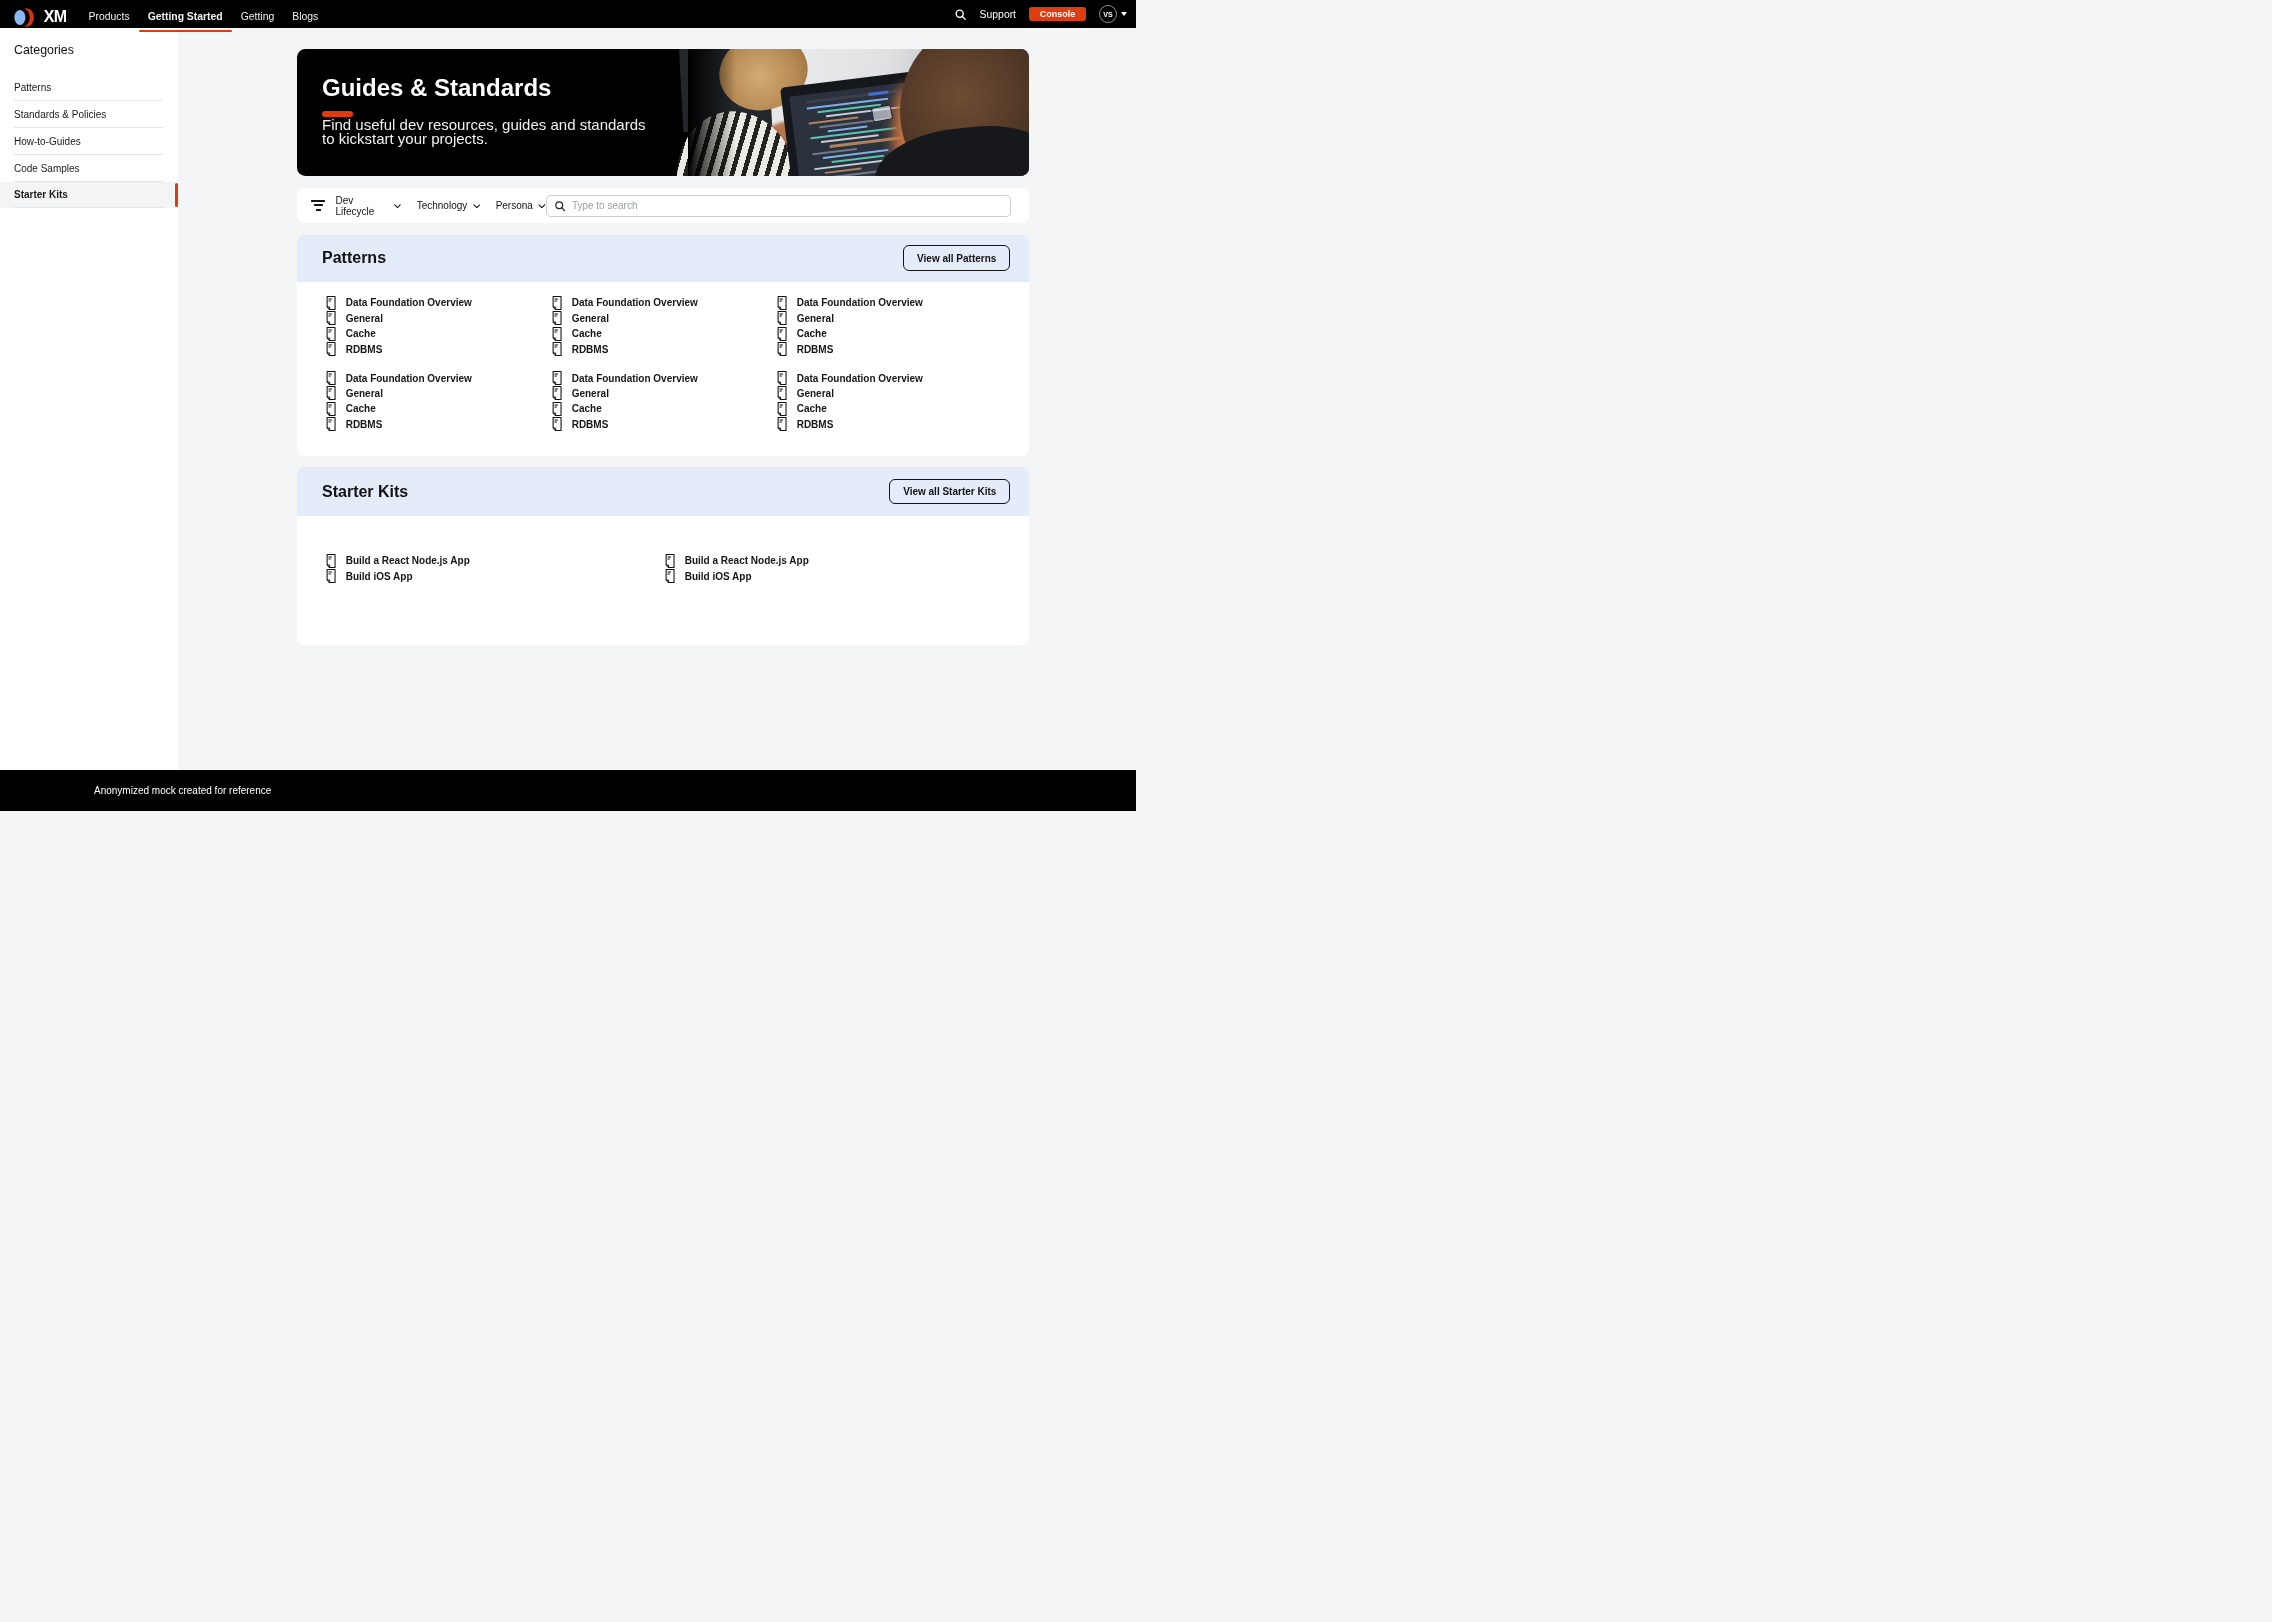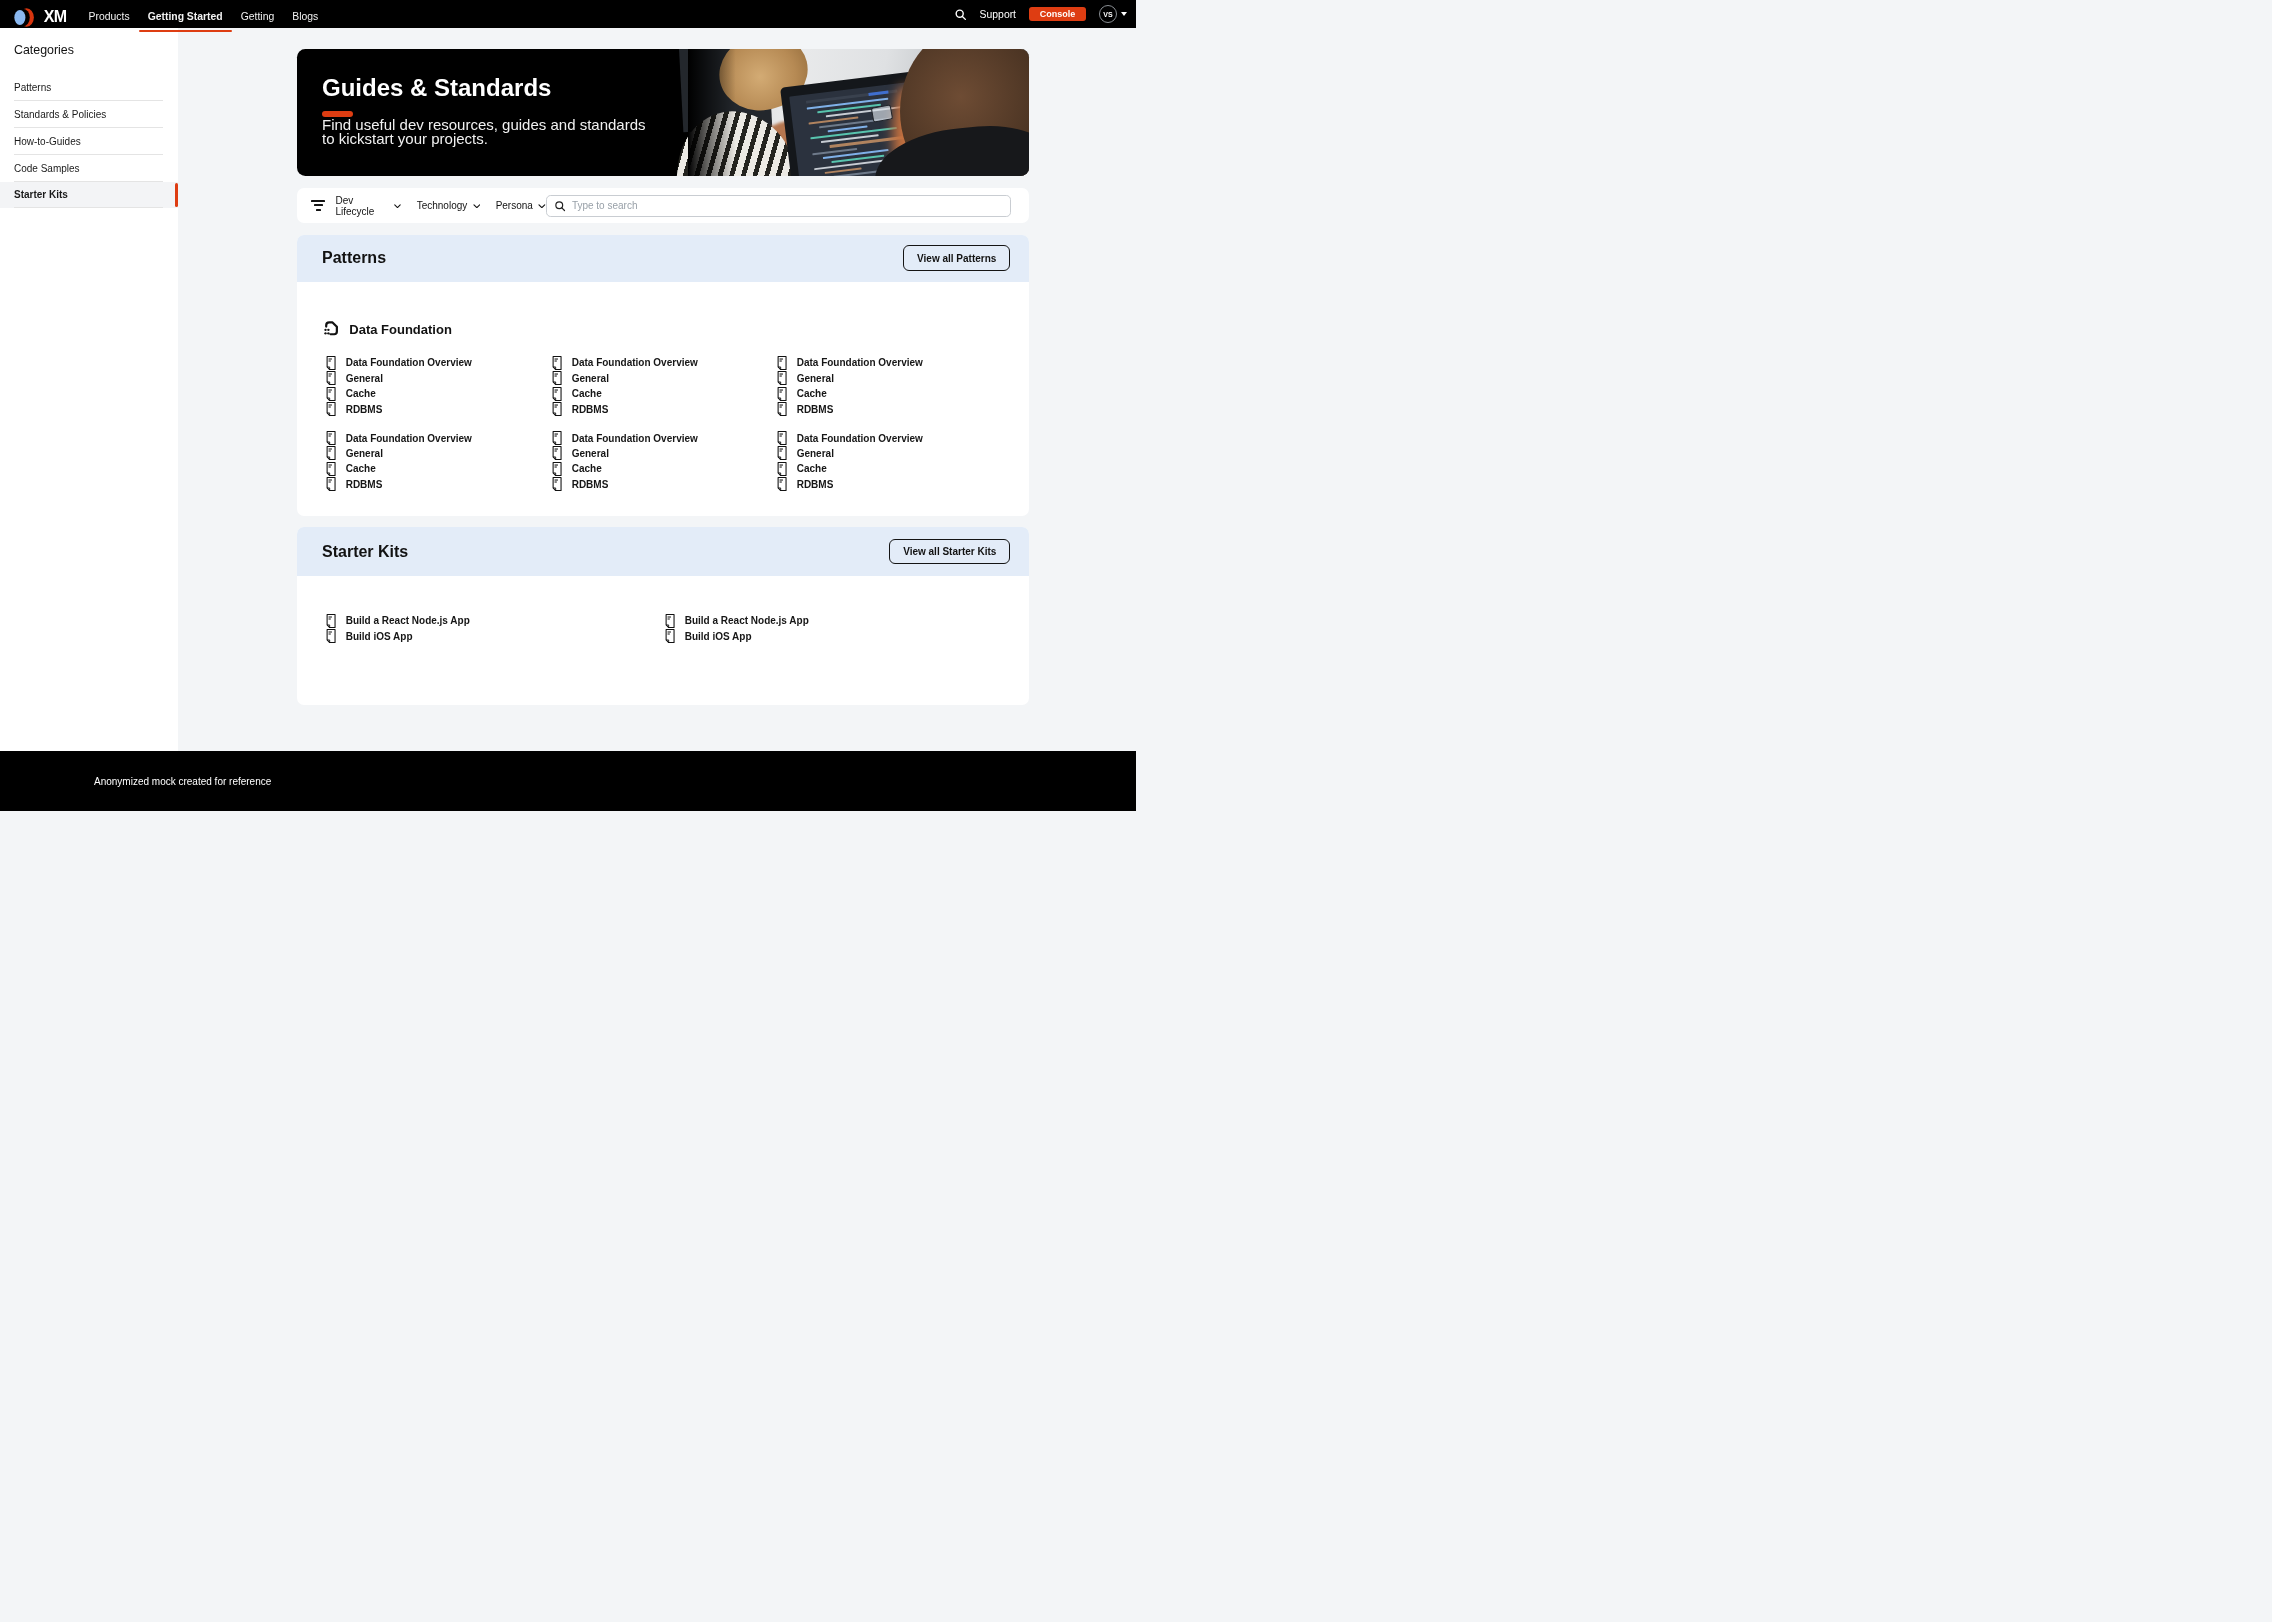--- a/index.html
+++ b/index.html
@@ -140,21 +140,21 @@
   .links-grid.cols-3 { grid-template-columns:226px 225px 1fr; }
   .links-grid.cols-2 { grid-template-columns:339px 1fr; }
   .section-card.starter .links-grid { margin-top:37px; }
   .doc-link { display:flex; align-items:center; gap:7.7px; cursor:pointer; }
   .doc-link span { font-size:10px; font-weight:600; color:#161616; }
   .section-card.starter .doc-link span { font-weight:700; }
   .section-card.starter { min-height:178px; }
 
   
   .footer {
-    position:absolute; left:0; right:0; bottom:0; height:60px; background:#000;
+    position:absolute; left:0; right:0; bottom:0; height:41px; background:#000;
     z-index:20; display:flex; align-items:center; padding-left:94px;
   }
   .footer-note { color:#fff; font-size:10px; }
 
   :root { --accent:#de3d12; }
 </style>
 </head>
 <body>
 
 <header class="nav">
@@ -277,30 +277,20 @@
     </section>
 
     <div id="sections">
         <section class="section-card">
     <div class="section-band">
       <h2 class="section-title">Patterns</h2>
       <button class="viewall-btn">View all Patterns</button>
     </div>
     <div class="section-body">
             <div class="group">
-    <div class="group-header">
-      <span class="gicon"><svg width="18.3" height="18.3" viewBox="0 0 24 24">
-    <path d="M5.5 10 L5.5 8.5 Q5.5 4.5 9.5 4.5 L13.8 4.5 L19.5 10.2 L19.5 16.5 Q19.5 20 16 20 L11.2 20" fill="none" stroke="#121212" stroke-width="2.9" stroke-linecap="round" stroke-linejoin="round"></path>
-    <circle cx="4.6" cy="14.2" r="1.55" fill="#121212"></circle>
-    <circle cx="8.4" cy="14.2" r="1.55" fill="#121212"></circle>
-    <circle cx="4.6" cy="18.8" r="1.55" fill="#121212"></circle>
-    <circle cx="8.4" cy="18.8" r="1.55" fill="#121212"></circle>
-  </svg></span>
-      <h3 class="group-title">Data Foundation</h3>
-    </div>
     <div class="links-grid cols-3">
                 <div class="doc-link">
                   <svg width="13.6" height="16" viewBox="0 0 24 28">
     <path d="M5.5 2.5 H19.5 V25.5 H10 L5.5 21 Z" fill="none" stroke="#121212" stroke-width="1.9" stroke-linejoin="round"></path>
     <path d="M5.5 21 H10 V25.5" fill="none" stroke="#121212" stroke-width="1.6" stroke-linejoin="round"></path>
     <line x1="8" y1="7" x2="14" y2="7" stroke="#121212" stroke-width="1.9"></line>
     <line x1="8" y1="10.5" x2="12" y2="10.5" stroke="#121212" stroke-width="1.9"></line>
   </svg>
                   <span>Data Foundation Overview</span>
                 </div>

